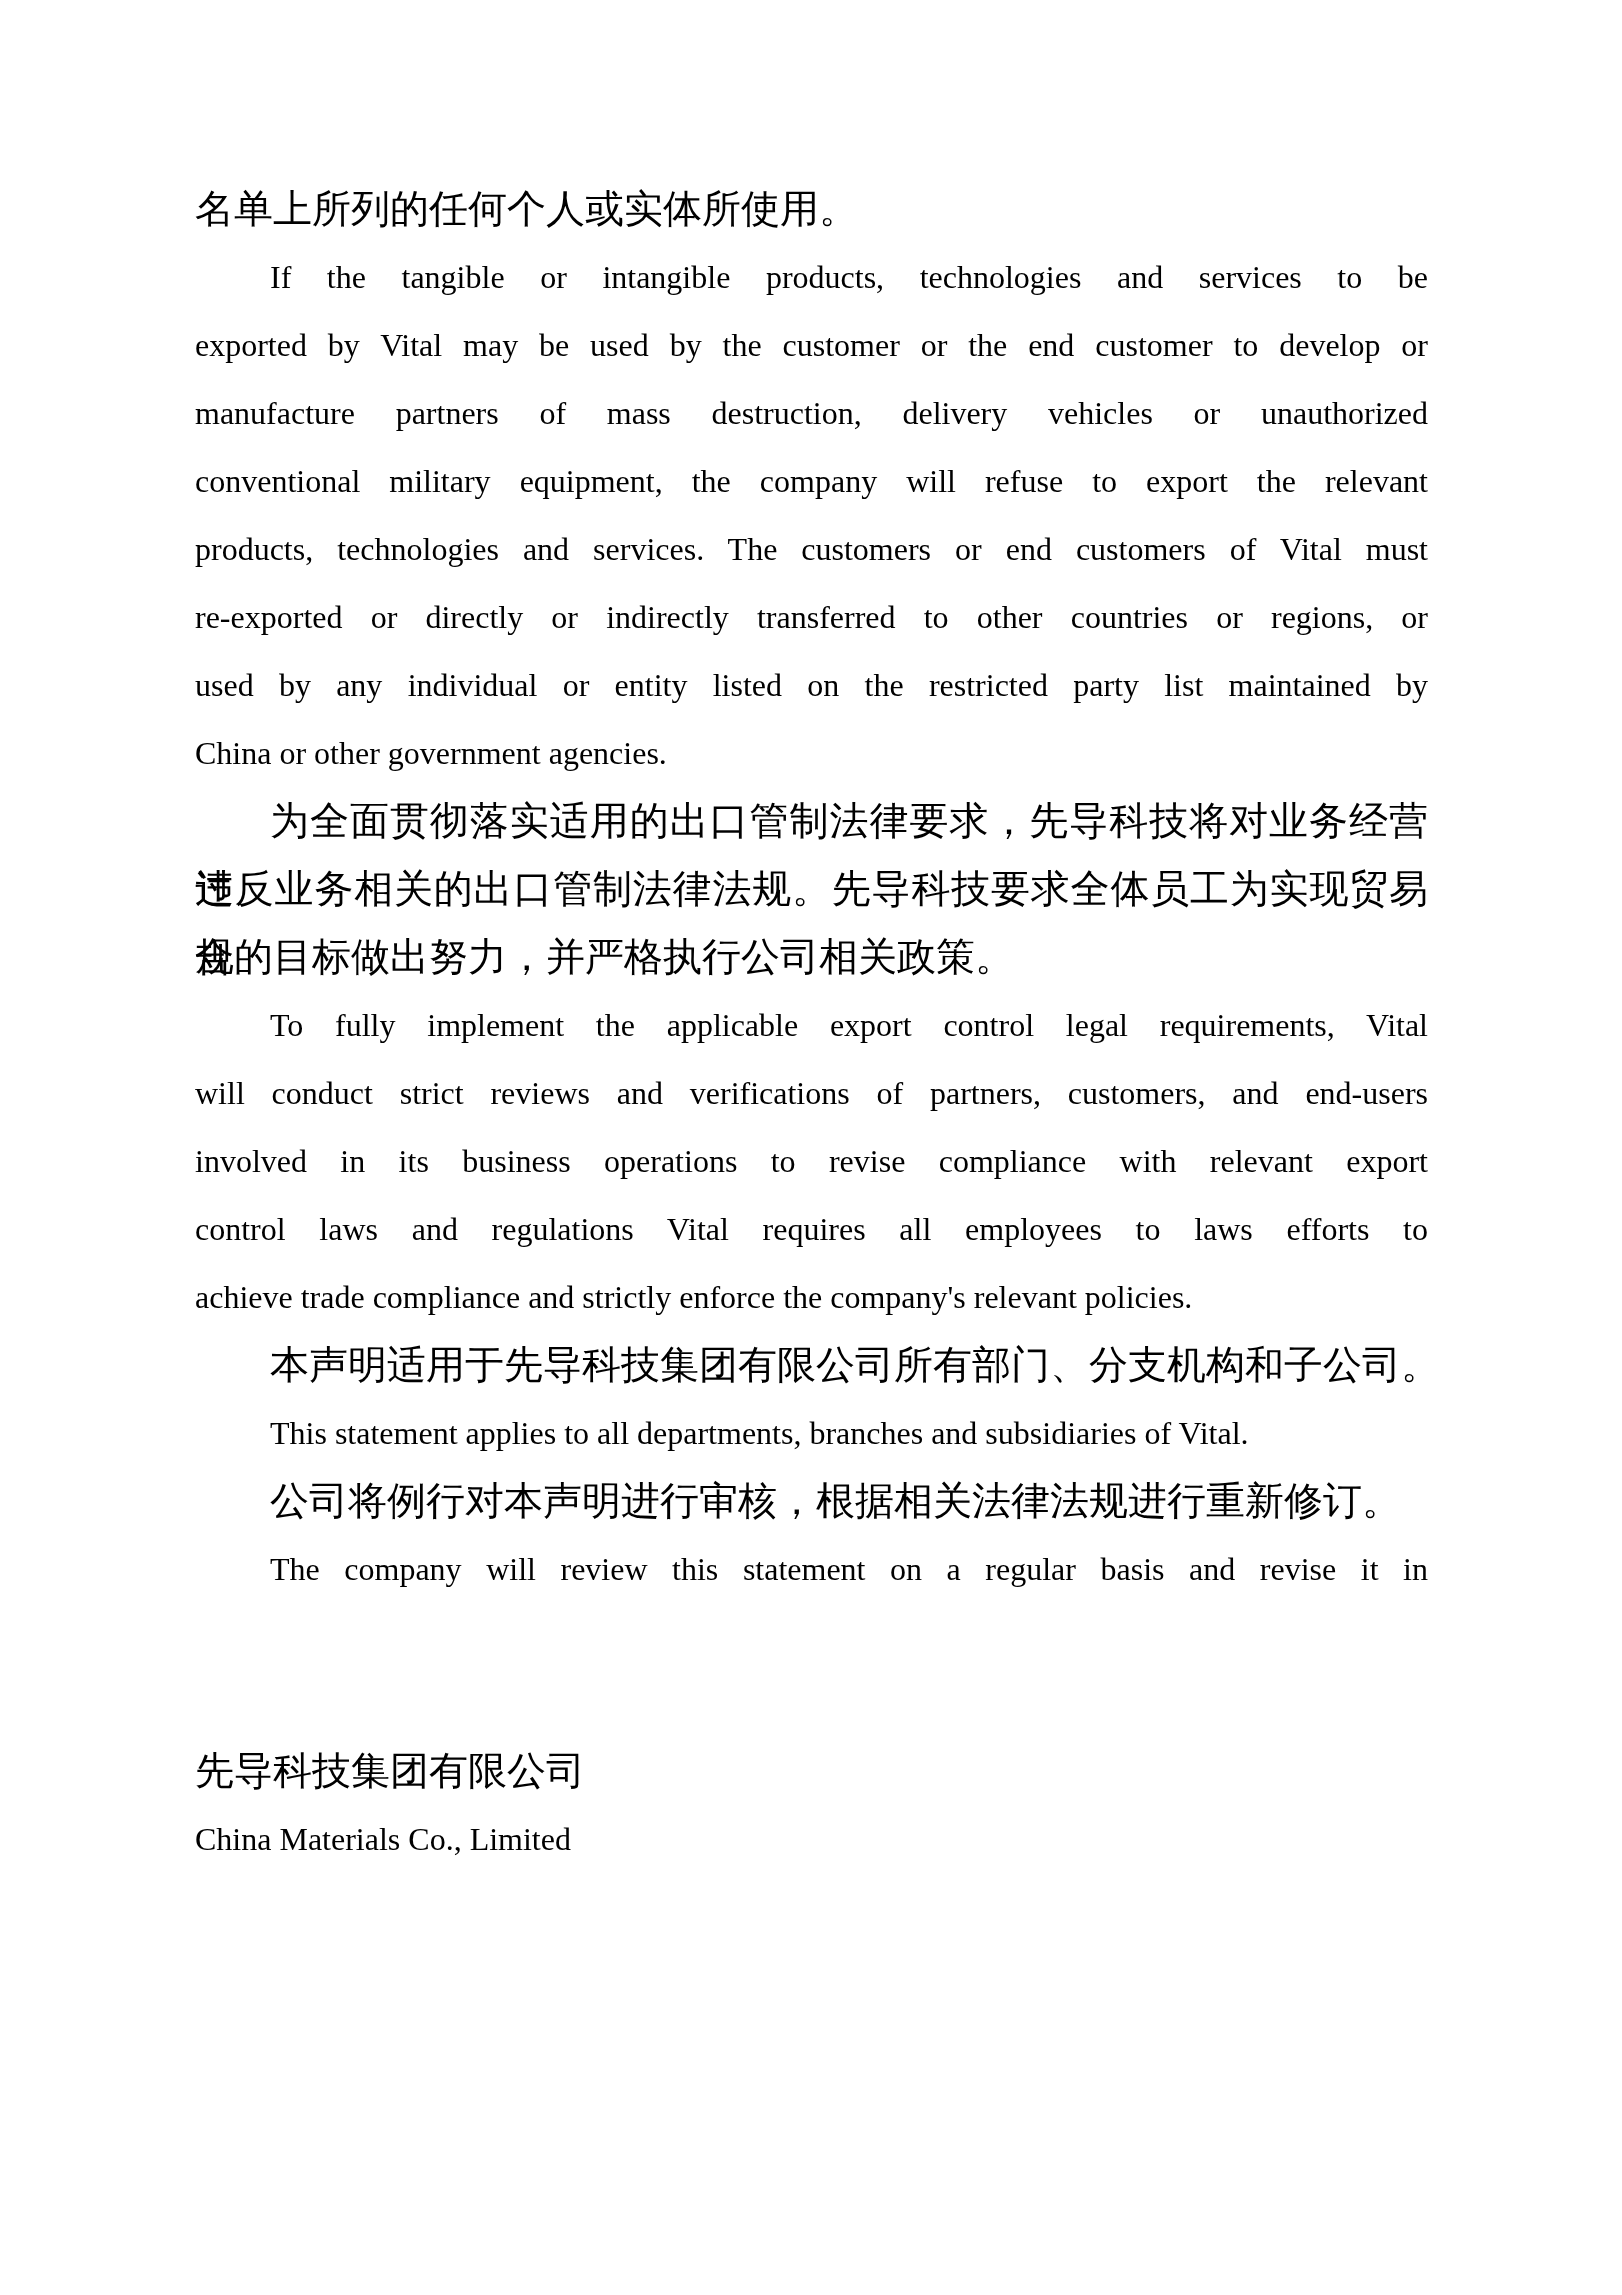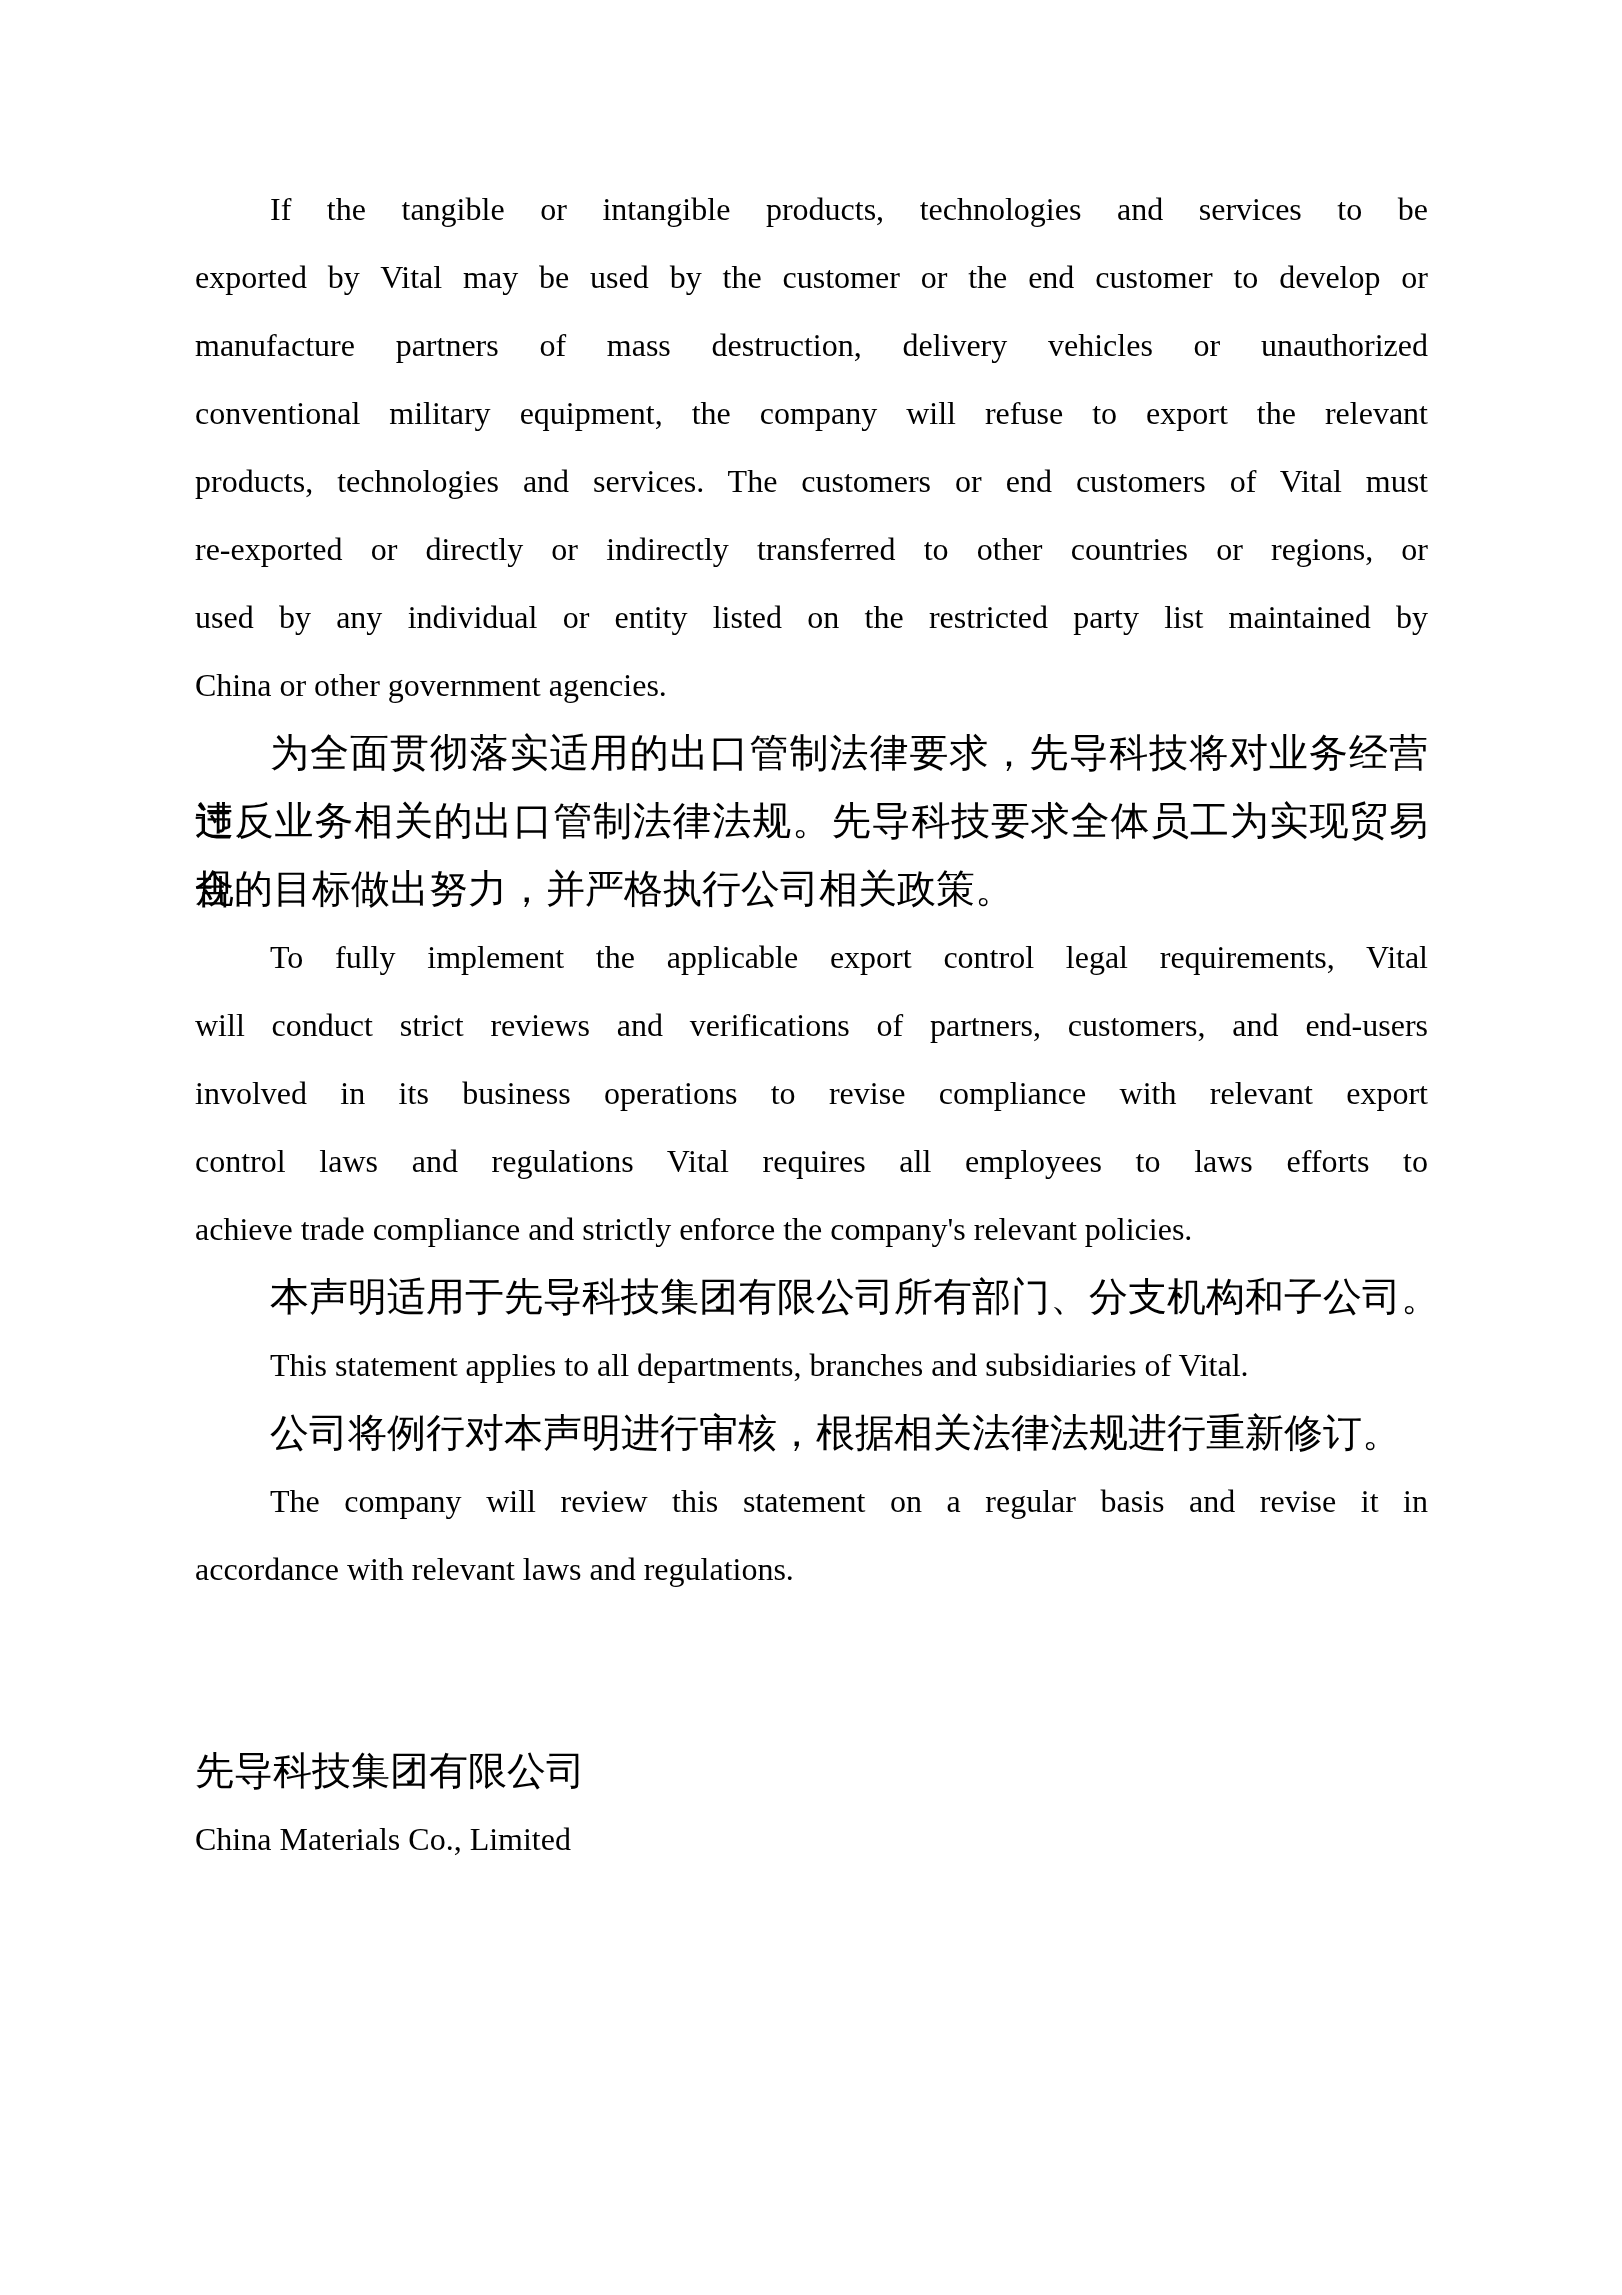--- a/index.html
+++ b/index.html
@@ -33,41 +33,41 @@
     margin-top: 134px;
     text-align: right;
   }
   .signature .line { text-align: left; }
 </style>
 </head>
 <body>
 
 <div class="page">
   <div class="content">
+    <p class="line zh" lang="zh">名单上所列的任何个人或实体所使用。</p>
     <p class="line en ind just" lang="en">If the tangible or intangible products, technologies and services to be</p>
     <p class="line en just" lang="en">exported by Vital may be used by the customer or the end customer to develop or</p>
     <p class="line en just" lang="en">manufacture partners of mass destruction, delivery vehicles or unauthorized</p>
     <p class="line en just" lang="en">conventional military equipment, the company will refuse to export the relevant</p>
     <p class="line en just" lang="en">products, technologies and services. The customers or end customers of Vital must</p>
     <p class="line en just" lang="en">re-exported or directly or indirectly transferred to other countries or regions, or</p>
     <p class="line en just" lang="en">used by any individual or entity listed on the restricted party list maintained by</p>
     <p class="line en" lang="en">China or other government agencies.</p>
     <p class="line zh ind just" lang="zh">为全面贯彻落实适用的出口管制法律要求，先导科技将对业务经营过</p>
     <p class="line zh just" lang="zh">违反业务相关的出口管制法律法规。先导科技要求全体员工为实现贸易合</p>
     <p class="line zh" lang="zh">规的目标做出努力，并严格执行公司相关政策。</p>
     <p class="line en ind just" lang="en">To fully implement the applicable export control legal requirements, Vital</p>
     <p class="line en just" lang="en">will conduct strict reviews and verifications of partners, customers, and end-users</p>
     <p class="line en just" lang="en">involved in its business operations to revise compliance with relevant export</p>
     <p class="line en just" lang="en">control laws and regulations Vital requires all employees to laws efforts to</p>
     <p class="line en" lang="en">achieve trade compliance and strictly enforce the company's relevant policies.</p>
     <p class="line zh ind" lang="zh">本声明适用于先导科技集团有限公司所有部门、分支机构和子公司。</p>
     <p class="line en ind" lang="en">This statement applies to all departments, branches and subsidiaries of Vital.</p>
     <p class="line zh ind" lang="zh">公司将例行对本声明进行审核，根据相关法律法规进行重新修订。</p>
     <p class="line en ind just" lang="en">The company will review this statement on a regular basis and revise it in</p>
-    <p class="line en" lang="en">accordance with relevant laws and regulations.</p>
 
     <div class="signature">
       <p class="line zh" lang="zh">先导科技集团有限公司</p>
       <p class="line en" lang="en">China Materials Co., Limited</p>
     </div>
   </div>
 </div>
 
 
 </body></html>

